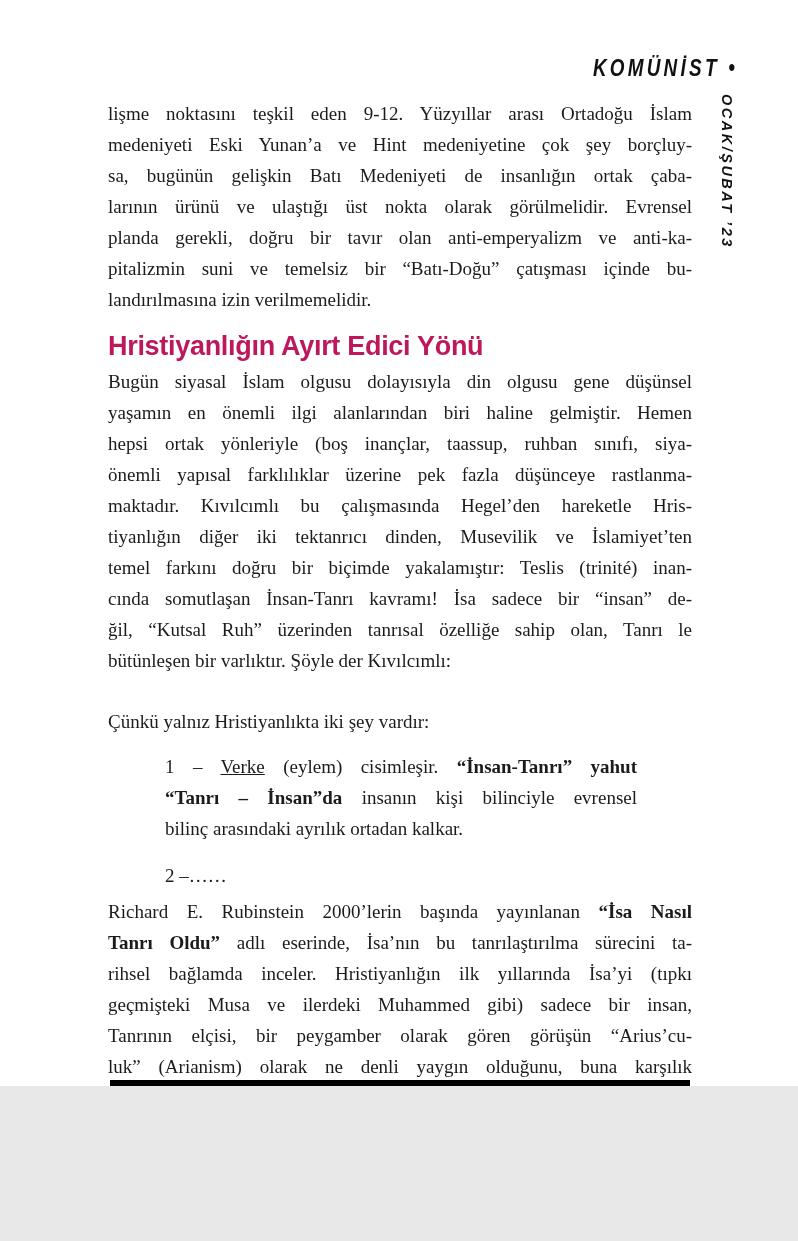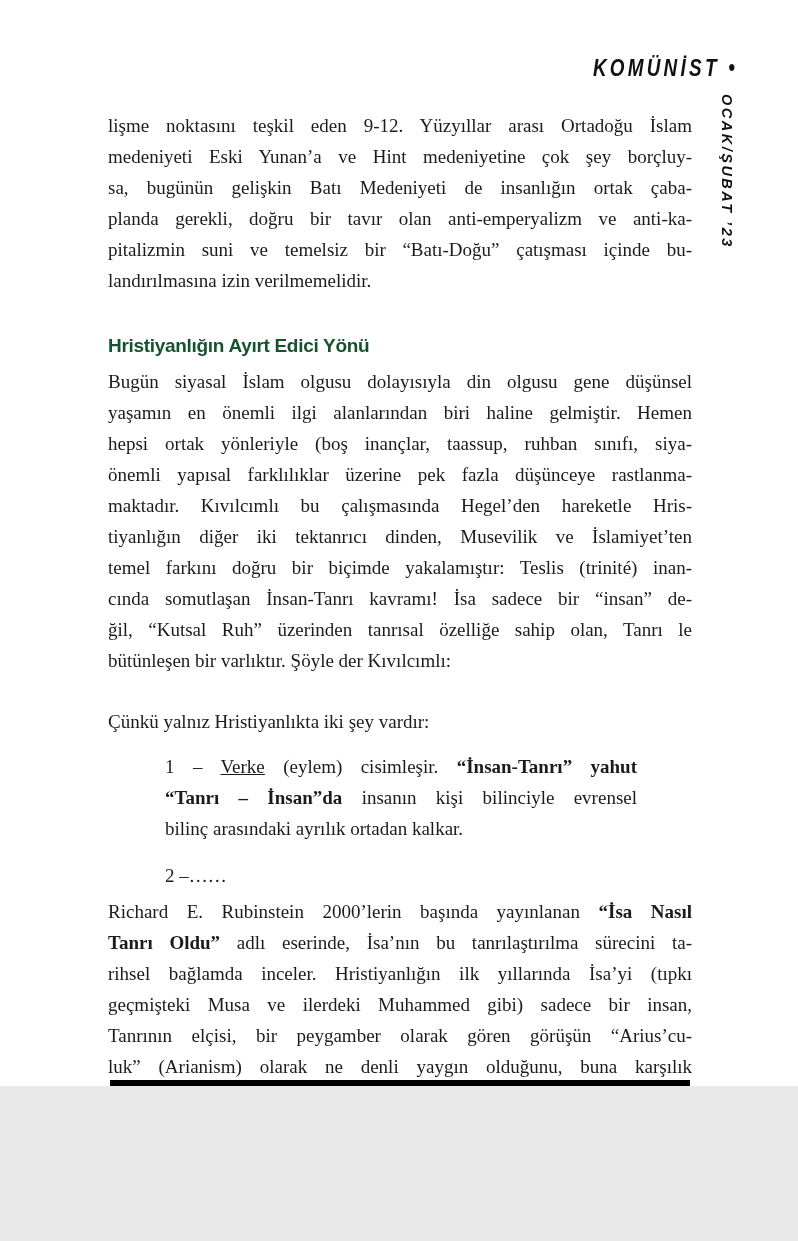--- a/index.html
+++ b/index.html
@@ -33,22 +33,22 @@
   
   .block {
     position:absolute; left:108px; width:584px;
     font-size:19px; line-height:31px;
   }
   .bodyline { text-align:justify; text-align-last:justify; }
   .lastline { text-align:right; text-align-last:left; }
   .section-heading {
     position:absolute; left:108px; width:584px;
     font-family:"Liberation Sans", sans-serif;
-    font-weight:bold; font-size:19px; line-height:36px;
-    letter-spacing:-0.3px; color:#14532d;
+    font-weight:bold; font-size:27px; line-height:36px;
+    letter-spacing:-0.3px; color:#be185d;
   }
   .quote-block {
     position:absolute; left:165px; width:472px;
     font-size:19px; line-height:31px;
   }
   .b  { font-weight:bold; }
   .iu { text-decoration:underline; }
   .u  { }
   
   .page-number {
@@ -62,24 +62,25 @@
   }
 </style>
 </head>
 <body>
 
 <div class="page">
 
   <div class="mag-title">KOMÜNİST •</div>
   <div class="issue-vertical">OCAK/ŞUBAT ’23</div>
 
-  <div class="block" style="top:98px;margin-top:12px;">
+  <div class="block" style="top:98px;">
     <div class="bodyline">lişme noktasını teşkil eden 9-12. Yüzyıllar arası Ortadoğu İslam</div>
     <div class="bodyline">medeniyeti Eski Yunan’a ve Hint medeniyetine çok şey borçluy-</div>
     <div class="bodyline">sa, bugünün gelişkin Batı Medeniyeti de insanlığın ortak çaba-</div>
+    <div class="bodyline">larının ürünü ve ulaştığı üst nokta olarak görülmelidir. Evrensel</div>
     <div class="bodyline">planda gerekli, doğru bir tavır olan anti-emperyalizm ve anti-ka-</div>
     <div class="bodyline">pitalizmin suni ve temelsiz bir “Batı-Doğu” çatışması içinde bu-</div>
     <div class="lastline">landırılmasına izin verilmemelidir.</div>
   </div>
 
   <div class="section-heading" style="top:328px;">Hristiyanlığın Ayırt Edici Yönü</div>
 
   <div class="block" style="top:366px;">
     <div class="bodyline">Bugün siyasal İslam olgusu dolayısıyla din olgusu gene düşünsel</div>
     <div class="bodyline">yaşamın en önemli ilgi alanlarından biri haline gelmiştir. Hemen</div>

